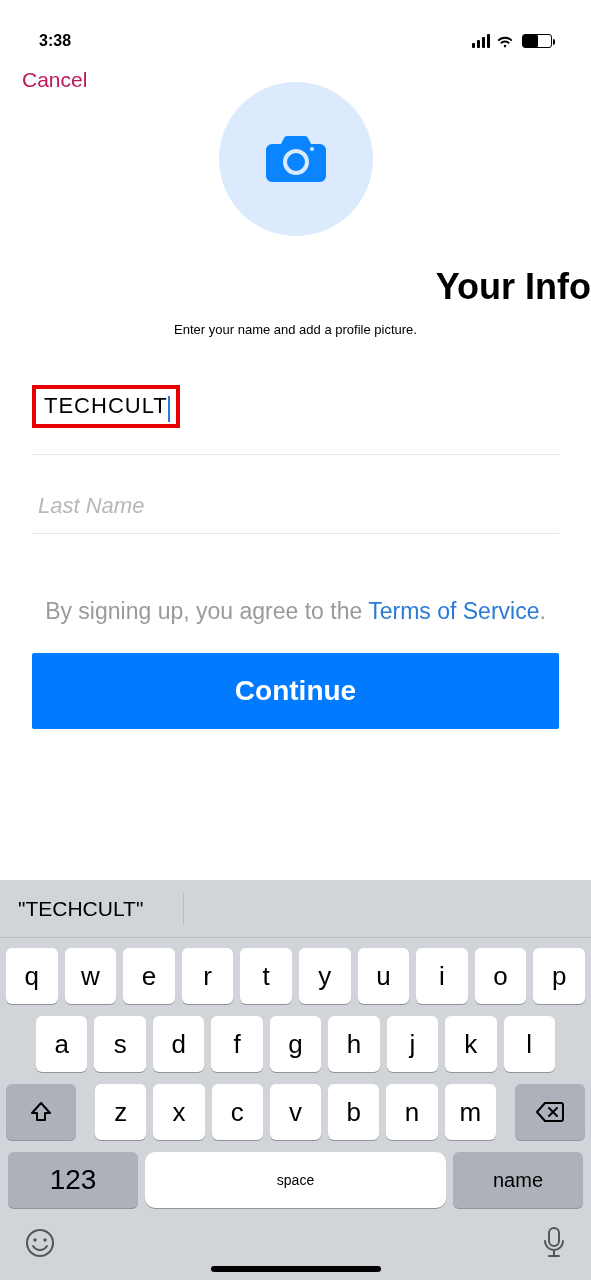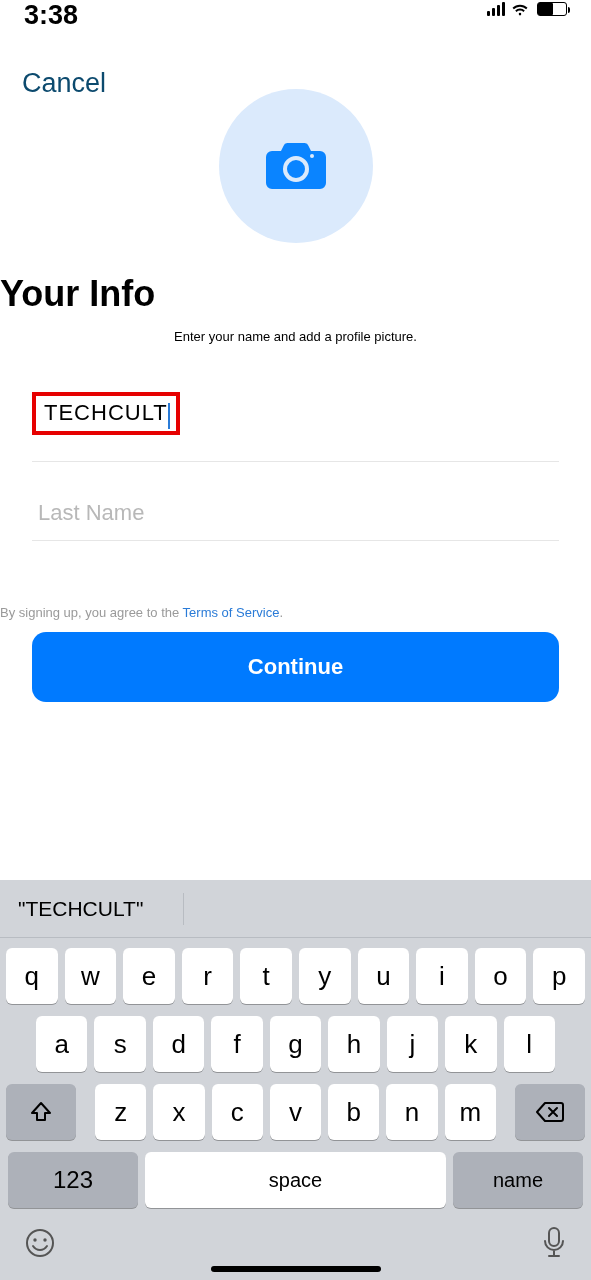--- a/index.html
+++ b/index.html
@@ -9,24 +9,24 @@
     font-family: -apple-system, "Helvetica Neue", Arial, sans-serif;
     background: #fff;
     position: relative;
     overflow: hidden;
   }
 
   
   .status-bar {
     height: 50px;
     display: flex;
-    align-items: flex-start;
+    align-items: flex-end;
     justify-content: space-between;
-    padding: 0 24px;
-    font-size: 27px;
+    padding: 0 39px;
+    font-size: 16px;
     font-weight: 600;
   }
   .status-right { display: flex; align-items: center; gap: 6px; }
   .cell-bars { display: flex; align-items: flex-end; gap: 2px; height: 14px; }
   .cell-bars span { width: 3px; background: #000; border-radius: 1px; }
   .cell-bars span:nth-child(1){height:5px}
   .cell-bars span:nth-child(2){height:8px}
   .cell-bars span:nth-child(3){height:11px}
   .cell-bars span:nth-child(4){height:14px}
   .wifi-icon { width: 18px; height: 18px; }
@@ -37,33 +37,33 @@
   .battery::after{
     content:""; position:absolute; right:-4px; top:4px; width:2px; height:6px;
     background:#000; border-radius:0 2px 2px 0;
   }
   .battery .fill{ height:100%; width:55%; background:#000; border-radius:1px; }
 
   
   .header-row {
     display:flex; align-items:flex-start; padding: 18px 22px 0;
   }
-  .cancel-link { color:#0c4a6e; font-size:27px;text-align:center; }
+  .cancel-link { color:#be185d; font-size:21px;text-align:center; }
 
   .avatar-wrap{
     display:flex; justify-content:center; margin-top:-10px;
   }
   .avatar-circle{
     width:154px; height:154px; border-radius:50%;
     background:#dbeafc;
     display:flex; align-items:center; justify-content:center;
   }
 
   .title{
-    text-align:left; font-weight:700; font-size:36px;
+    text-align:right; font-weight:700; font-size:36px;
     margin-top:30px;
   }
   .subtitle{
     text-align:center; font-size:13px; color:#000;
     margin-top:14px;
   }
 
   .form{ padding: 48px 32px 0; }
   .field{
     width:100%; font-size:22px; padding: 14px 6px;
@@ -74,31 +74,31 @@
   .highlight{
     border:4px solid #e60000; padding:4px 6px 2px 6px;
     margin-bottom:18px; display:inline-block;
     position:relative;
   }
   .highlight .field{ border-bottom:none; padding:8px 2px; letter-spacing:1px; width:auto;}
   .caret{
     display:inline-block; width:2px; height:26px; background:#2a7bd7;
     vertical-align:middle; margin-left:-2px;
   }
-  .field.last{ margin-top:24px; }
+  .field.last{ margin-top:24px;font-style:italic; }
 
   .tos-row{
-    font-size:13px; color:#9a9a9a; margin-top:64px;
+    text-align:center; font-size:23px; color:#9a9a9a; margin-top:64px;
   }
   .tos-link{ color:#2a7bd7; }
 
   .continue-btn{
-    display:block; width:calc(100% - 64px); margin:12px auto 0;
-    background:#007aff; color:#fff; font-size:22px; font-weight:600;
-    border:none; border-radius:14px; padding:22px 0;
+    display:block; width:calc(100% - 64px); margin:28px auto 0;
+    background:#007aff; color:#fff; font-size:28px; font-weight:600;
+    border:none; border-radius:2px; padding:22px 0;
   }
 
   
   .keyboard{
     position:absolute; bottom:0; left:0; right:0;
     background:#d1d4d9; padding-bottom:12px;
   }
   .suggestion-bar{
     height:58px; display:flex; align-items:center; padding:0 18px;
     border-bottom:1px solid #b8bcc2;
@@ -113,22 +113,22 @@
     background:#fff; border-radius:6px; height:56px;
     display:flex; align-items:center; justify-content:center;
     font-size:26px; flex:1;
     box-shadow:0 1px 0 rgba(0,0,0,.3);
   }
   .key-row.r2{ padding:0 30px; }
   .key-row.r3{ padding:0 0; }
   .key.shift, .key.backspace{ flex:0 0 70px; background:#adb1b9; }
   .key-row.r3 .mid{ flex:1; display:flex; gap:7px; padding:0 12px;}
   .key-row.r4{ padding:0 2px; }
-  .key.k123{ flex:0 0 130px; background:#adb1b9; font-size:24px;}
-  .key.space{ flex:1; font-size:20px;}
+  .key.k123{ flex:0 0 130px; background:#adb1b9; font-size:28px;}
+  .key.space{ flex:1; font-size:14px;border-radius:10px;}
   .key.next{ flex:0 0 130px; background:#adb1b9; font-size:20px;}
   .kb-bottom{
     display:flex; justify-content:space-between; align-items:center;
     padding:14px 24px 0; height:60px;
   }
   .home-indicator{
     position:absolute; bottom:8px; left:50%; transform:translateX(-50%);
     width:170px; height:6px; background:#000; border-radius:4px;
   }
 </style>

